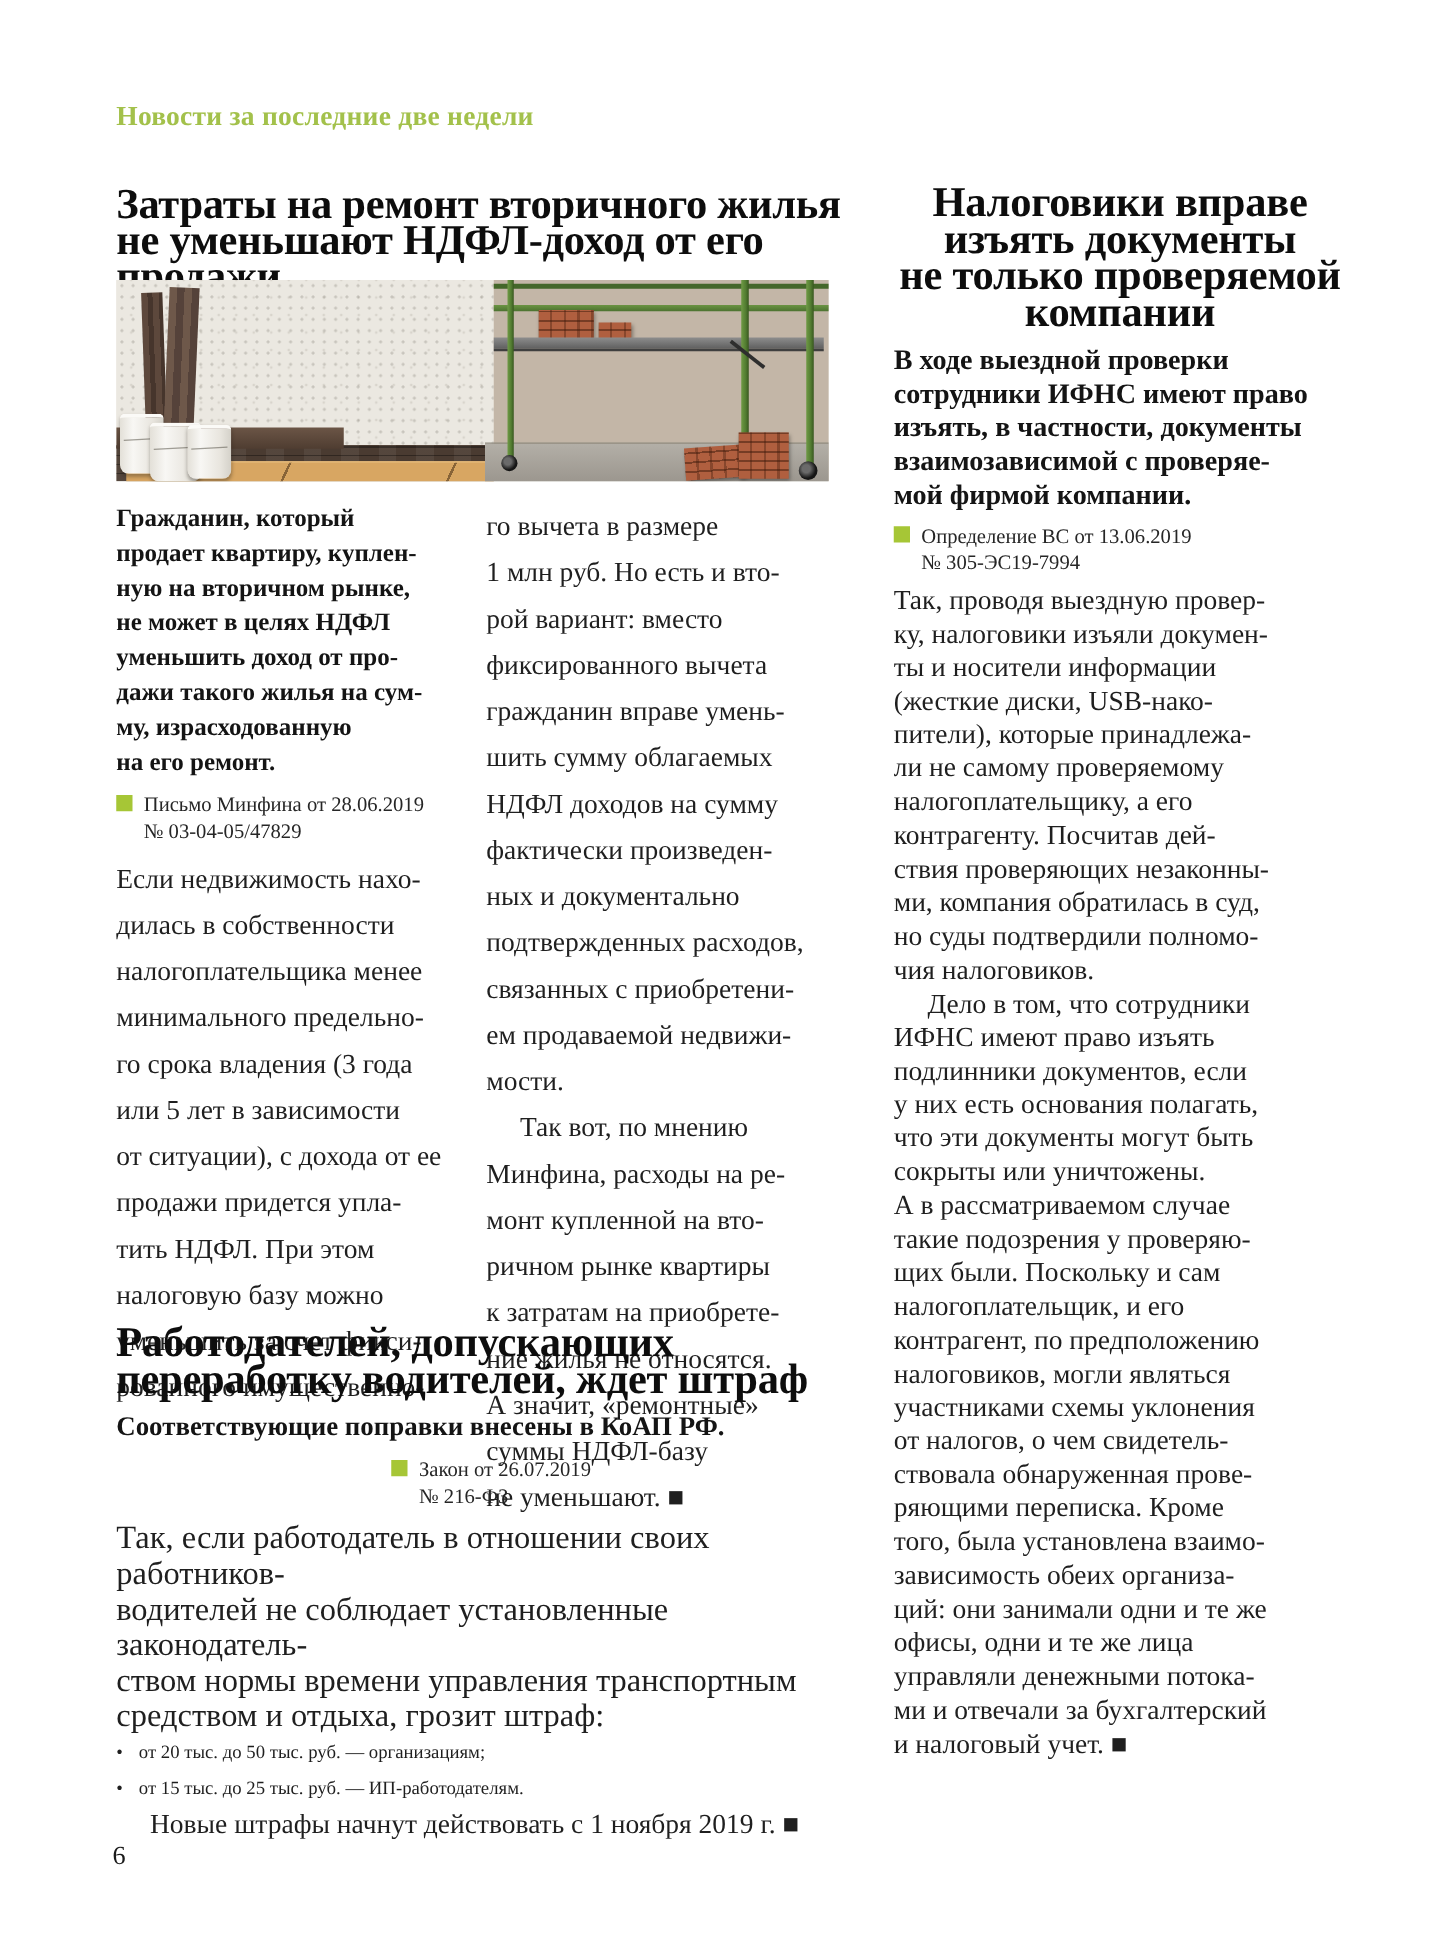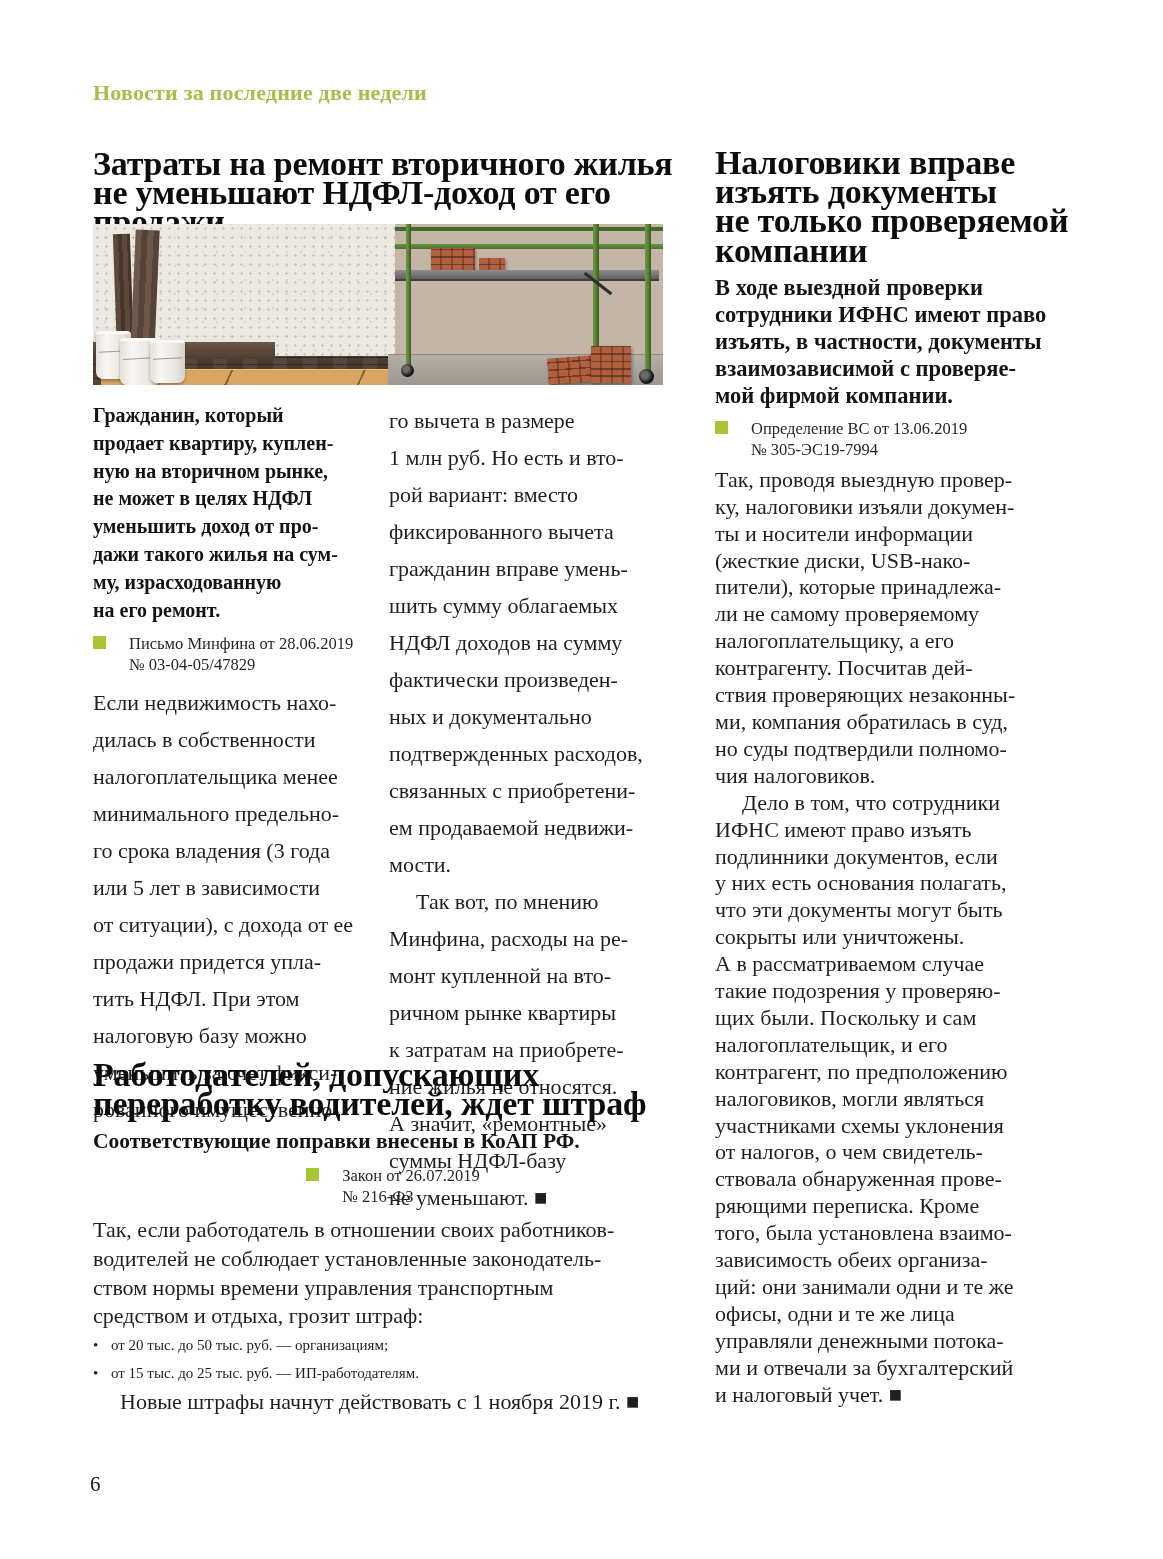--- a/index.html
+++ b/index.html
@@ -26,37 +26,37 @@
     font-weight:bold;color:#141414;
     font-size:20px;line-height:27.8px;
     white-space:pre-line;
   }
   .bodyp{
     font-size:22px;line-height:37px;color:#1f1f1f;
     white-space:pre-line;margin:0;
   }
   .indent{text-indent:27px;}
   .source{
-    display:flex;gap:23px;align-items:flex-start;
+    display:flex;gap:9px;align-items:flex-start;
     font-size:16.5px;line-height:21px;color:#262626;
   }
   .sq{
     flex:0 0 auto;width:13px;height:13px;margin-top:3px;
     background:#a6c636;
   }
   
   .a1cols{left:93px;top:402px;width:572px;display:flex;gap:16px;}
   .a1col1{width:280px;}
   .a1col2{width:276px;}
   .a1col1 .source{margin:9px 0 9px 0;}
   
   .a2{left:93px;top:1040px;width:600px;margin-top:20px;}
   .a2 .lead2{font-weight:bold;font-size:21.5px;line-height:26px;margin-top:10px;color:#141414;}
   .a2 .source{margin-top:11px;justify-content:center;}
-  .a2 .bodyp{font-size:22px;line-height:28.6px;margin-top:9px;}
+  .a2 .bodyp{font-size:26px;line-height:28.6px;margin-top:9px;}
   .blist{margin:0;padding:0;list-style:none;}
   .blist li{
     font-size:15px;line-height:28.6px;color:#1f1f1f;
   }
   .blist li::before{content:"\2022";display:inline-block;width:18px;}
   .closing{font-size:22px;line-height:28.6px;text-indent:27px;white-space:pre-line;}
   
   .a3{left:715px;top:148px;width:362px;}
   .a3 .lead{margin-top:9px;font-size:22.5px;line-height:27px;}
   .a3 .source{margin:9px 0 7px 0;}
@@ -276,21 +276,21 @@
 ством нормы времени управления транспортным
 средством и отдыха, грозит штраф:</p>
     <ul class="blist">
       <li>от 20 тыс. до 50 тыс. руб. — организациям;</li>
       <li>от 15 тыс. до 25 тыс. руб. — ИП-работодателям.</li>
     </ul>
     <div class="closing">Новые штрафы начнут действовать с 1 ноября 2019 г. ■</div>
   </div>
 
   <div class="abs a3">
-    <h2 class="headline" style="margin:0;">Налоговики вправе
+    <h2 class="headline" style="margin:0;text-align:center;">Налоговики вправе
 изъять документы
 не только проверяемой
 компании</h2>
     <div class="lead">В ходе выездной проверки
 сотрудники ИФНС имеют право
 изъять, в частности, документы
 взаимозависимой с проверяе-
 мой фирмой компании.</div>
     <div class="source">
       <span class="sq"></span>

